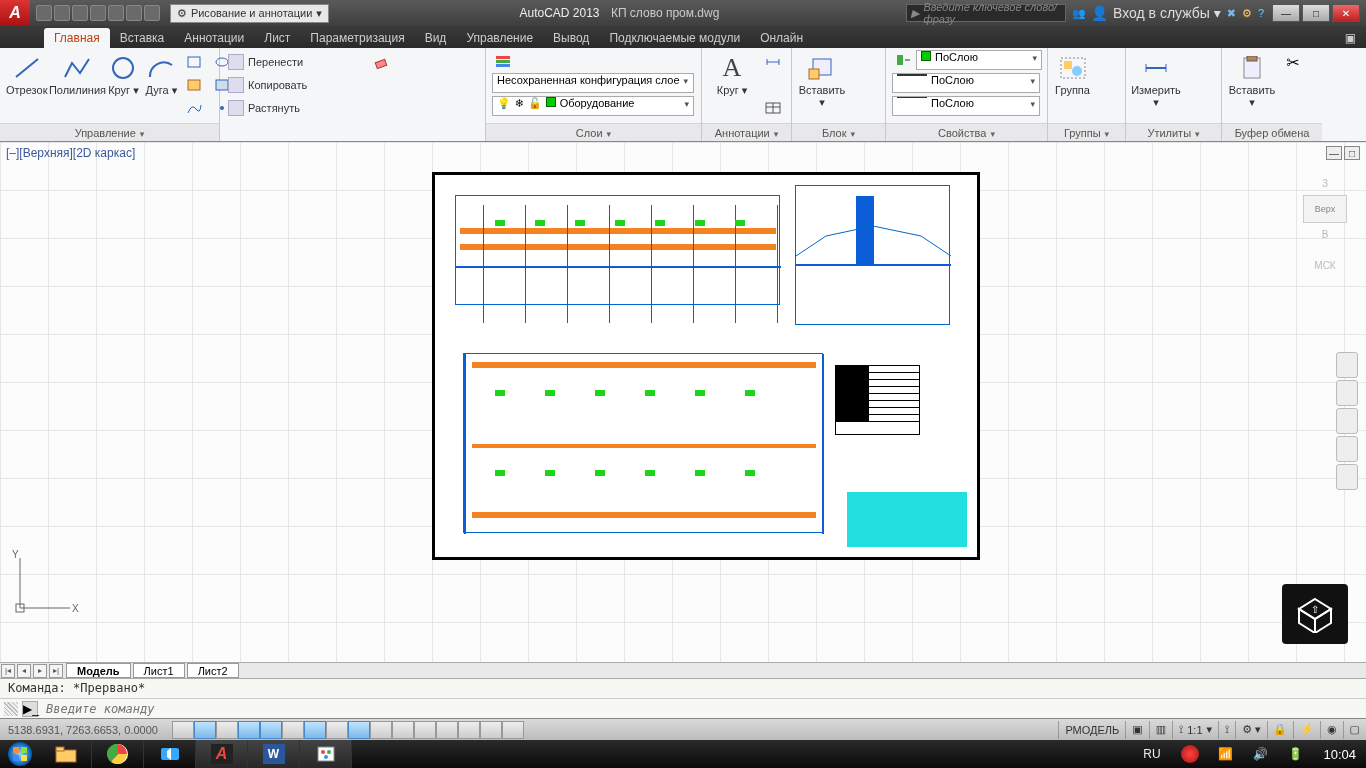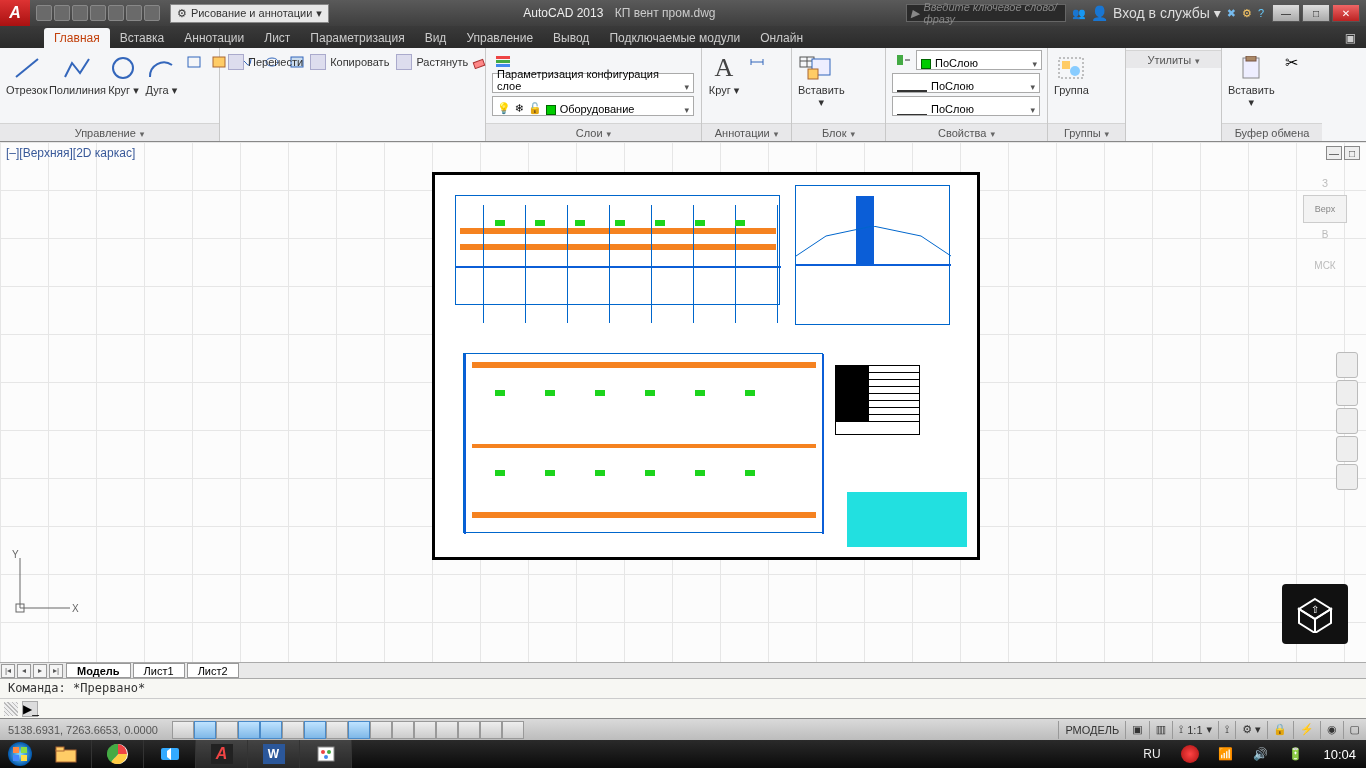--- a/index.html
+++ b/index.html
@@ -28,26 +28,26 @@
 
 
 .ribbon { height: 94px; background:#f5f6f8; border-bottom:1px solid #888; display:flex; }
 .panel { border-right:1px solid #c8c8c8; padding:2px 6px 0 6px; display:flex; flex-direction:column; position:relative; }
 .panel .panel-body { flex:1; display:flex; align-items:flex-start; gap:6px; }
 .panel .panel-title { height:18px; background:#e8e8ea; font-size:11px; color:#555; display:flex; align-items:center; justify-content:center; gap:4px; margin:0 -6px; border-top:1px solid #d4d4d4; }
 .panel .panel-title .arrow::after{content:"▾"; font-size:9px; color:#666;}
 .bigbtn { display:flex; flex-direction:column; align-items:center; width:48px; padding-top:4px; gap:2px; cursor:pointer; }
 .bigbtn .bicon { width:32px; height:28px; display:flex; align-items:center; justify-content:center; }
 .bigbtn .blabel { font-size:11px; color:#333; text-align:center; line-height:12px; }
-.smallrow { display:flex; flex-direction:row; gap:3px; padding-top:2px;}
+.smallrow { display:flex; flex-direction:column; gap:3px; padding-top:2px;}
 .smallbtn { display:flex; align-items:center; gap:4px; font-size:11px; color:#333; height:20px; cursor:pointer; padding:0 2px;}
 .smallbtn .sicn { width:16px; height:16px; background:#dde; border:1px solid #aac; }
 .iconcell { width:22px; height:20px; border:1px solid transparent; display:flex;align-items:center;justify-content:center; cursor:pointer;}
 .iconcell svg,.sicn svg,.bicon svg{display:block;}
-.combo { height:20px; border:1px solid #aaa; background:#fff; font-size:11px; display:flex; align-items:flex-end; padding:0 4px; gap:4px;}
+.combo { height:20px; border:1px solid #aaa; background:#fff; font-size:11px; display:flex; align-items:flex-start; padding:0 4px; gap:4px;}
 .combo .dd::after{content:"▾"; font-size:9px; color:#555; margin-left:auto;}
 
 
 .docarea { position:relative; height: calc(768px - 26px - 22px - 94px - 16px - 40px - 22px - 28px); background:#fcfcfc; }
 .docarea .grid { position:absolute; inset:0;
   background-image: linear-gradient(#e6e6e6 1px, transparent 1px), linear-gradient(90deg,#e6e6e6 1px, transparent 1px);
   background-size: 48px 48px; }
 .vp-label { position:absolute; top:4px; left:6px; font-size:12px; color:#3a5a9a; }
 .vp-ctl { position:absolute; top:4px; right:6px; display:flex; gap:2px; }
 .vp-ctl div { width:16px; height:14px; border:1px solid #888; background:#eee; font-size:10px; display:flex;align-items:center;justify-content:center;color:#444; }
@@ -118,21 +118,21 @@
     <div class="ico"></div>
     <div class="ico"></div>
   </div>
   <div class="ws-combo">
     <span>⚙</span>
       <span>Рисование и аннотации</span>
       <span>▾</span>
   </div>
   <div class="center">
     <span class="app">AutoCAD 2013</span>
-    <span class="file">КП вент пром.dwg</span>
+    <span class="file">КП слово пром.dwg</span>
   </div>
   <div class="search">
     <span style="margin-right:4px">▶</span>
       <span>Введите ключевое слово/фразу</span>
   </div>
   <div class="right">
     <span>👥</span>
     <span class="txt">👤 <span>Вход в службы</span> ▾</span>
     <span style="color:#7be">✖</span>
     <span style="color:#fc6">⚙</span>
@@ -291,21 +291,21 @@
           </div>
         <div class="iconcell"></div>
         <div class="iconcell"></div>
         <div class="iconcell"></div>
         <div class="iconcell"></div>
         <div class="iconcell"></div>
         <div class="iconcell"></div>
         <div class="iconcell"></div>
       </div>
       <div class="combo" style="width:202px">
-        <span>Параметризация конфигурация слое</span>
+        <span>Несохраненная конфигурация слое</span>
           <span class="dd"></span>
       </div>
       <div class="combo" style="width:202px">
         <span style="color:#fa0">💡</span>
           <span>❄</span>
           <span>🔓</span>
         <span style="width:10px;height:10px;background:#0c0;border:1px solid #060"></span>
         <span>Оборудование</span>
           <span class="dd" style="margin-left:auto"></span>
       </div>
@@ -419,20 +419,37 @@
         <div class="iconcell"></div>
       </div>
     </div>
     <div class="panel-title">
         <span>Группы</span>
         <span class="arrow"></span>
       </div>
   </div>
 
   <div class="panel" style="width:96px">
+    <div class="panel-body">
+      <div class="bigbtn">
+        <div class="bicon">
+            <svg width="28" height="24">
+              <line x1="4" y1="12" x2="24" y2="12" stroke="#36b" stroke-width="2"></line>
+              <line x1="4" y1="8" x2="4" y2="16" stroke="#36b"></line>
+              <line x1="24" y1="8" x2="24" y2="16" stroke="#36b"></line>
+            </svg>
+          </div>
+        <div class="blabel"><span>Измерить</span> ▾</div>
+      </div>
+      <div class="smallrow">
+        <div class="iconcell"></div>
+        <div class="iconcell"></div>
+        <div class="iconcell"></div>
+      </div>
+    </div>
     <div class="panel-title">
         <span>Утилиты</span>
         <span class="arrow"></span>
       </div>
   </div>
 
   <div class="panel" style="width:100px;border-right:none">
     <div class="panel-body">
       <div class="bigbtn">
         <div class="bicon">
@@ -572,20 +589,21 @@
   <div class="lnav">▸|</div>
   <div class="ltab active">Модель</div>
   <div class="ltab">Лист1</div>
   <div class="ltab">Лист2</div>
 </div>
 
 <div class="cmdhist">Команда: *Прервано*</div>
 <div class="cmdline">
   <div class="handle"></div>
   <div class="cicon">▶_</div>
+  <input placeholder="Введите команду" style="">
 </div>
 
 <div class="statusbar">
   <div class="coords">5138.6931, 7263.6653, 0.0000</div>
   <div class="sbtns">
     <div class="sbtn"></div>
     <div class="sbtn on"></div>
     <div class="sbtn"></div>
     <div class="sbtn on"></div>
     <div class="sbtn on"></div>

